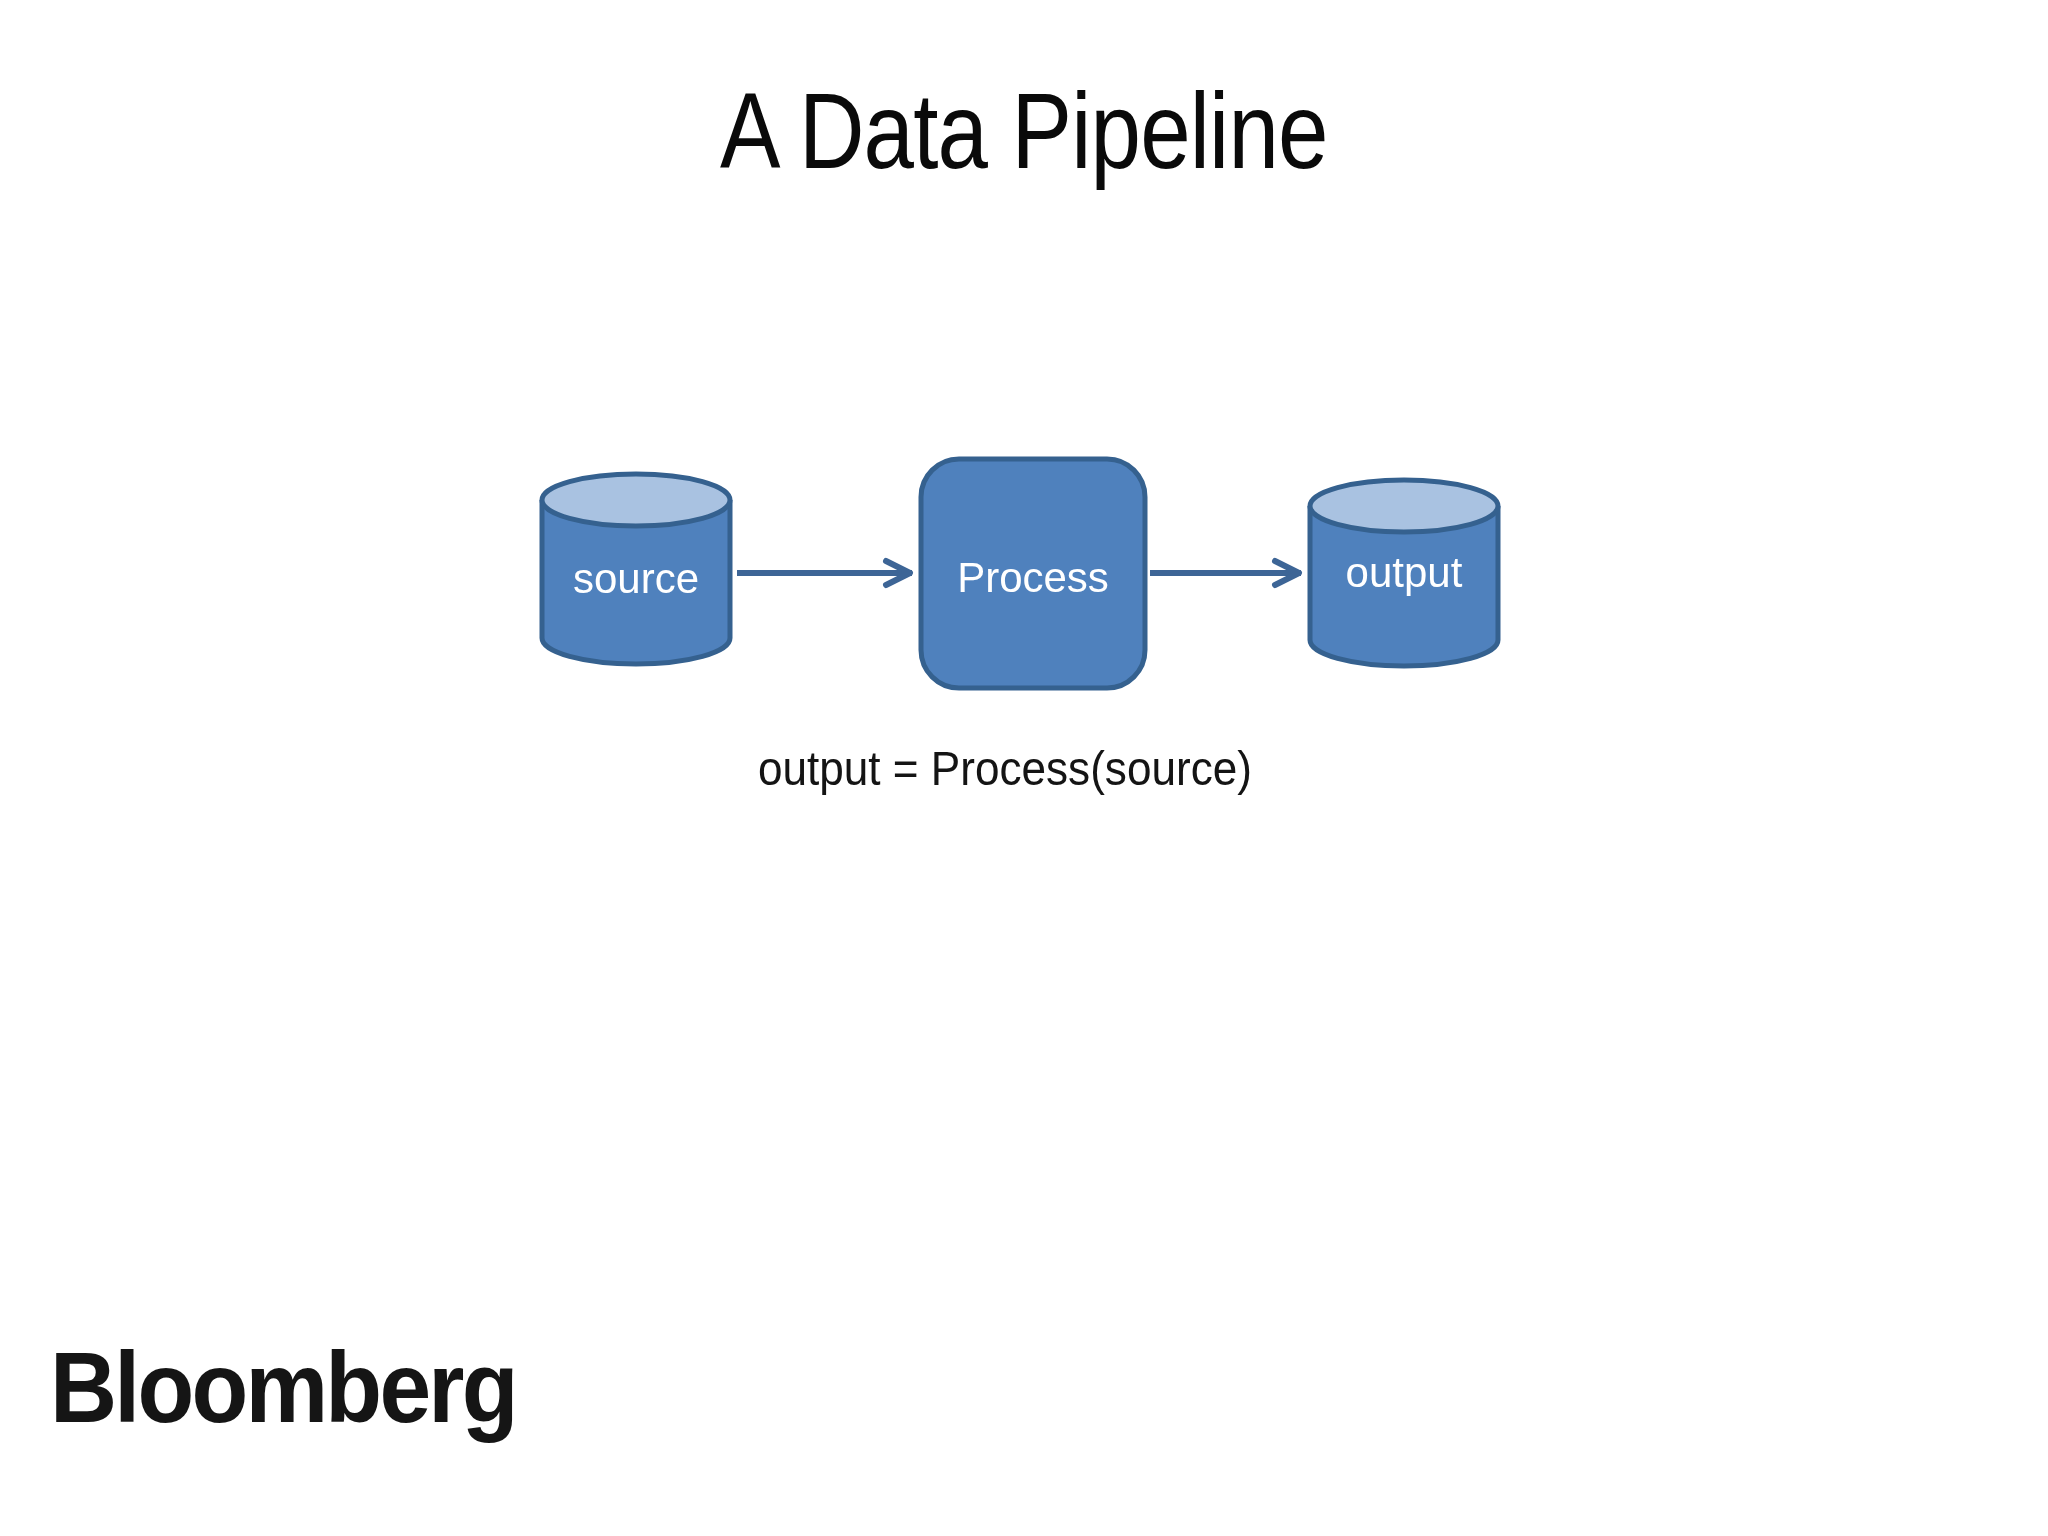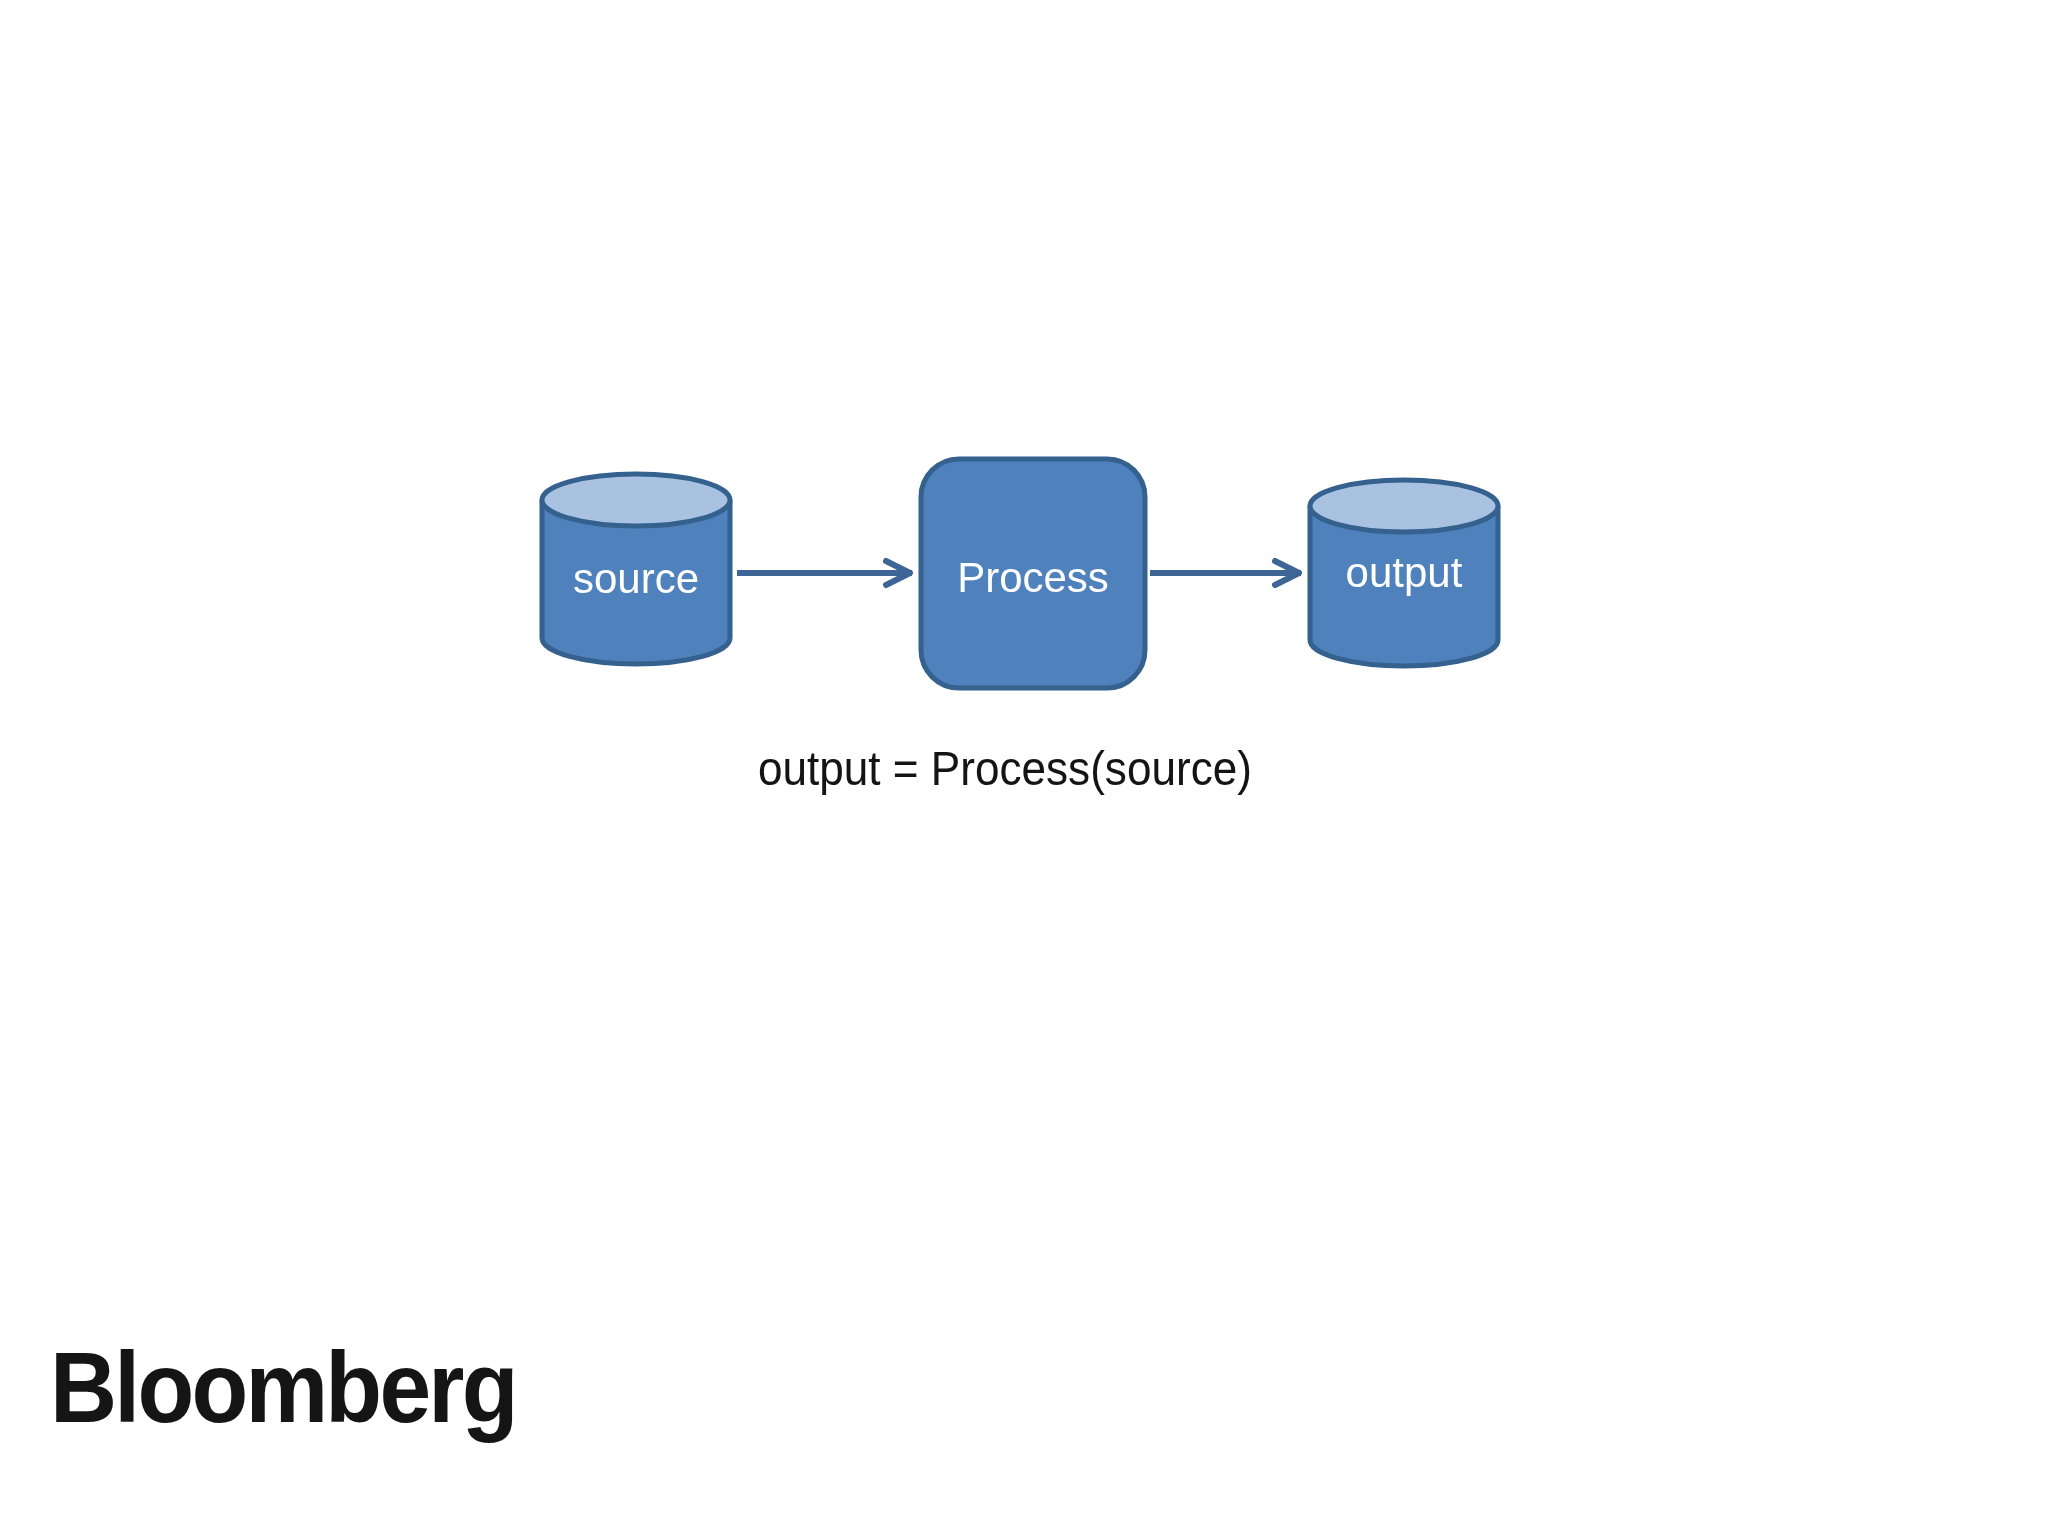--- a/index.html
+++ b/index.html
@@ -80,20 +80,23 @@
     transform: scaleX(0.93);
     transform-origin: left top;
     white-space: nowrap;
   }
 </style>
 </head>
 <body>
 
 <div class="slide">
 
+  <div class="title-wrap">
+    <span class="title-text">A Data Pipeline</span>
+  </div>
 
   <svg class="diagram-svg" viewBox="0 0 2048 1536" xmlns="http://www.w3.org/2000/svg">
     <defs>
       <marker id="arrowhead" markerUnits="userSpaceOnUse" markerWidth="40" markerHeight="40" refX="32" refY="18" orient="auto">
         <path class="arrow-head-path" d="M6,6 L30,18 L6,30"></path>
       </marker>
     </defs>
 
     <g stroke="#3D6596">
       <line class="edge-line" x1="737" y1="573" x2="912" y2="573" marker-end="url(#arrowhead)"></line>

